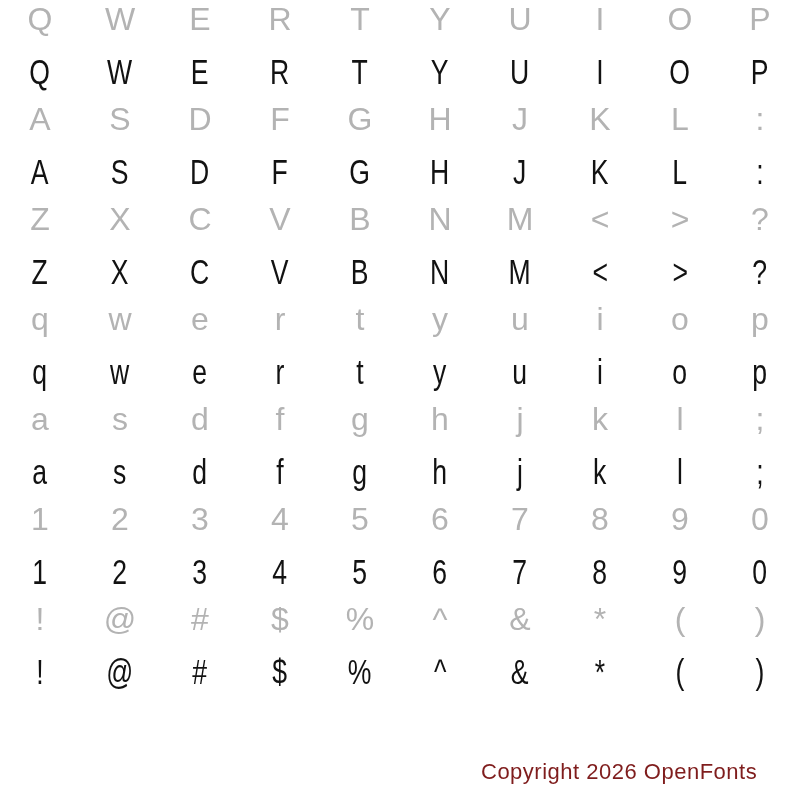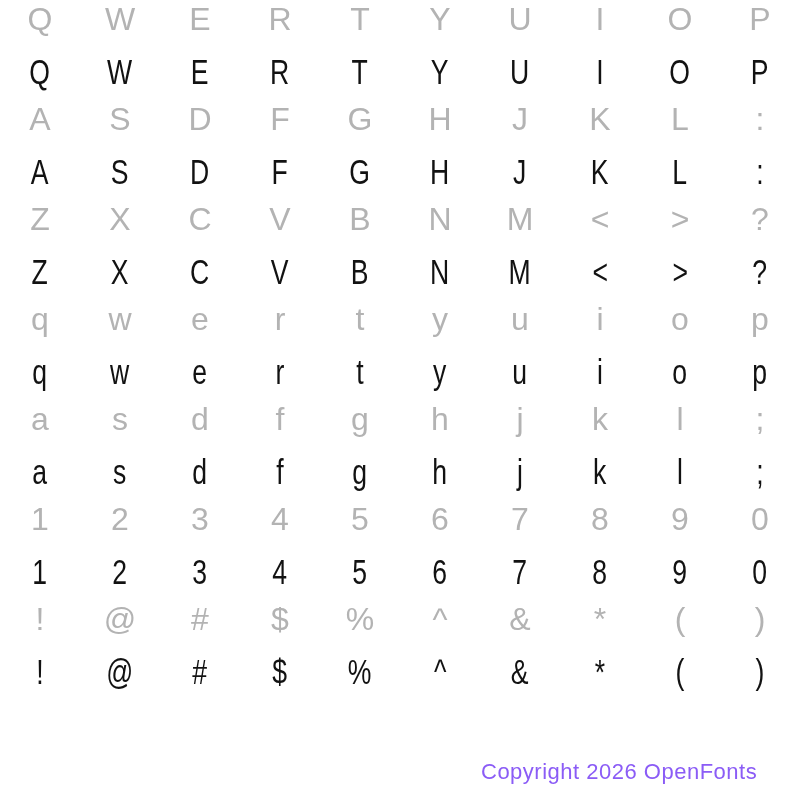--- a/index.html
+++ b/index.html
@@ -67,14 +67,14 @@
       <div class="row black-row" style="top: 254px; color: rgb(18, 18, 18);"><div class="cell"><span>Z</span></div><div class="cell"><span>X</span></div><div class="cell"><span>C</span></div><div class="cell"><span>V</span></div><div class="cell"><span>B</span></div><div class="cell"><span>N</span></div><div class="cell"><span>M</span></div><div class="cell"><span>&lt;</span></div><div class="cell"><span>&gt;</span></div><div class="cell"><span>?</span></div></div>
       <div class="row gray-row" style="top: 303px; color: rgb(179, 179, 179);"><div class="cell"><span>q</span></div><div class="cell"><span>w</span></div><div class="cell"><span>e</span></div><div class="cell"><span>r</span></div><div class="cell"><span>t</span></div><div class="cell"><span>y</span></div><div class="cell"><span>u</span></div><div class="cell"><span>i</span></div><div class="cell"><span>o</span></div><div class="cell"><span>p</span></div></div>
       <div class="row black-row" style="top: 354px; color: rgb(18, 18, 18);"><div class="cell"><span>q</span></div><div class="cell"><span>w</span></div><div class="cell"><span>e</span></div><div class="cell"><span>r</span></div><div class="cell"><span>t</span></div><div class="cell"><span>y</span></div><div class="cell"><span>u</span></div><div class="cell"><span>i</span></div><div class="cell"><span>o</span></div><div class="cell"><span>p</span></div></div>
       <div class="row gray-row" style="top: 403px; color: rgb(179, 179, 179);"><div class="cell"><span>a</span></div><div class="cell"><span>s</span></div><div class="cell"><span>d</span></div><div class="cell"><span>f</span></div><div class="cell"><span>g</span></div><div class="cell"><span>h</span></div><div class="cell"><span>j</span></div><div class="cell"><span>k</span></div><div class="cell"><span>l</span></div><div class="cell"><span>;</span></div></div>
       <div class="row black-row" style="top: 454px; color: rgb(18, 18, 18);"><div class="cell"><span>a</span></div><div class="cell"><span>s</span></div><div class="cell"><span>d</span></div><div class="cell"><span>f</span></div><div class="cell"><span>g</span></div><div class="cell"><span>h</span></div><div class="cell"><span>j</span></div><div class="cell"><span>k</span></div><div class="cell"><span>l</span></div><div class="cell"><span>;</span></div></div>
       <div class="row gray-row" style="top: 503px; color: rgb(179, 179, 179);"><div class="cell"><span>1</span></div><div class="cell"><span>2</span></div><div class="cell"><span>3</span></div><div class="cell"><span>4</span></div><div class="cell"><span>5</span></div><div class="cell"><span>6</span></div><div class="cell"><span>7</span></div><div class="cell"><span>8</span></div><div class="cell"><span>9</span></div><div class="cell"><span>0</span></div></div>
       <div class="row black-row" style="top: 554px; color: rgb(18, 18, 18);"><div class="cell"><span>1</span></div><div class="cell"><span>2</span></div><div class="cell"><span>3</span></div><div class="cell"><span>4</span></div><div class="cell"><span>5</span></div><div class="cell"><span>6</span></div><div class="cell"><span>7</span></div><div class="cell"><span>8</span></div><div class="cell"><span>9</span></div><div class="cell"><span>0</span></div></div>
       <div class="row gray-row" style="top: 603px; color: rgb(179, 179, 179);"><div class="cell"><span>!</span></div><div class="cell"><span>@</span></div><div class="cell"><span>#</span></div><div class="cell"><span>$</span></div><div class="cell"><span>%</span></div><div class="cell"><span>^</span></div><div class="cell"><span>&amp;</span></div><div class="cell"><span>*</span></div><div class="cell"><span>(</span></div><div class="cell"><span>)</span></div></div>
       <div class="row black-row" style="top: 654px; color: rgb(18, 18, 18);"><div class="cell"><span>!</span></div><div class="cell"><span>@</span></div><div class="cell"><span>#</span></div><div class="cell"><span>$</span></div><div class="cell"><span>%</span></div><div class="cell"><span>^</span></div><div class="cell"><span>&amp;</span></div><div class="cell"><span>*</span></div><div class="cell"><span>(</span></div><div class="cell"><span>)</span></div></div>
     </div>
-  <div class="copyright" style="color: #8b5cf6;">Copyright 2026 OpenFonts</div>
+  <div class="copyright" style="color: #7f1d1d;">Copyright 2026 OpenFonts</div>
 </div>
 
 </body></html>

